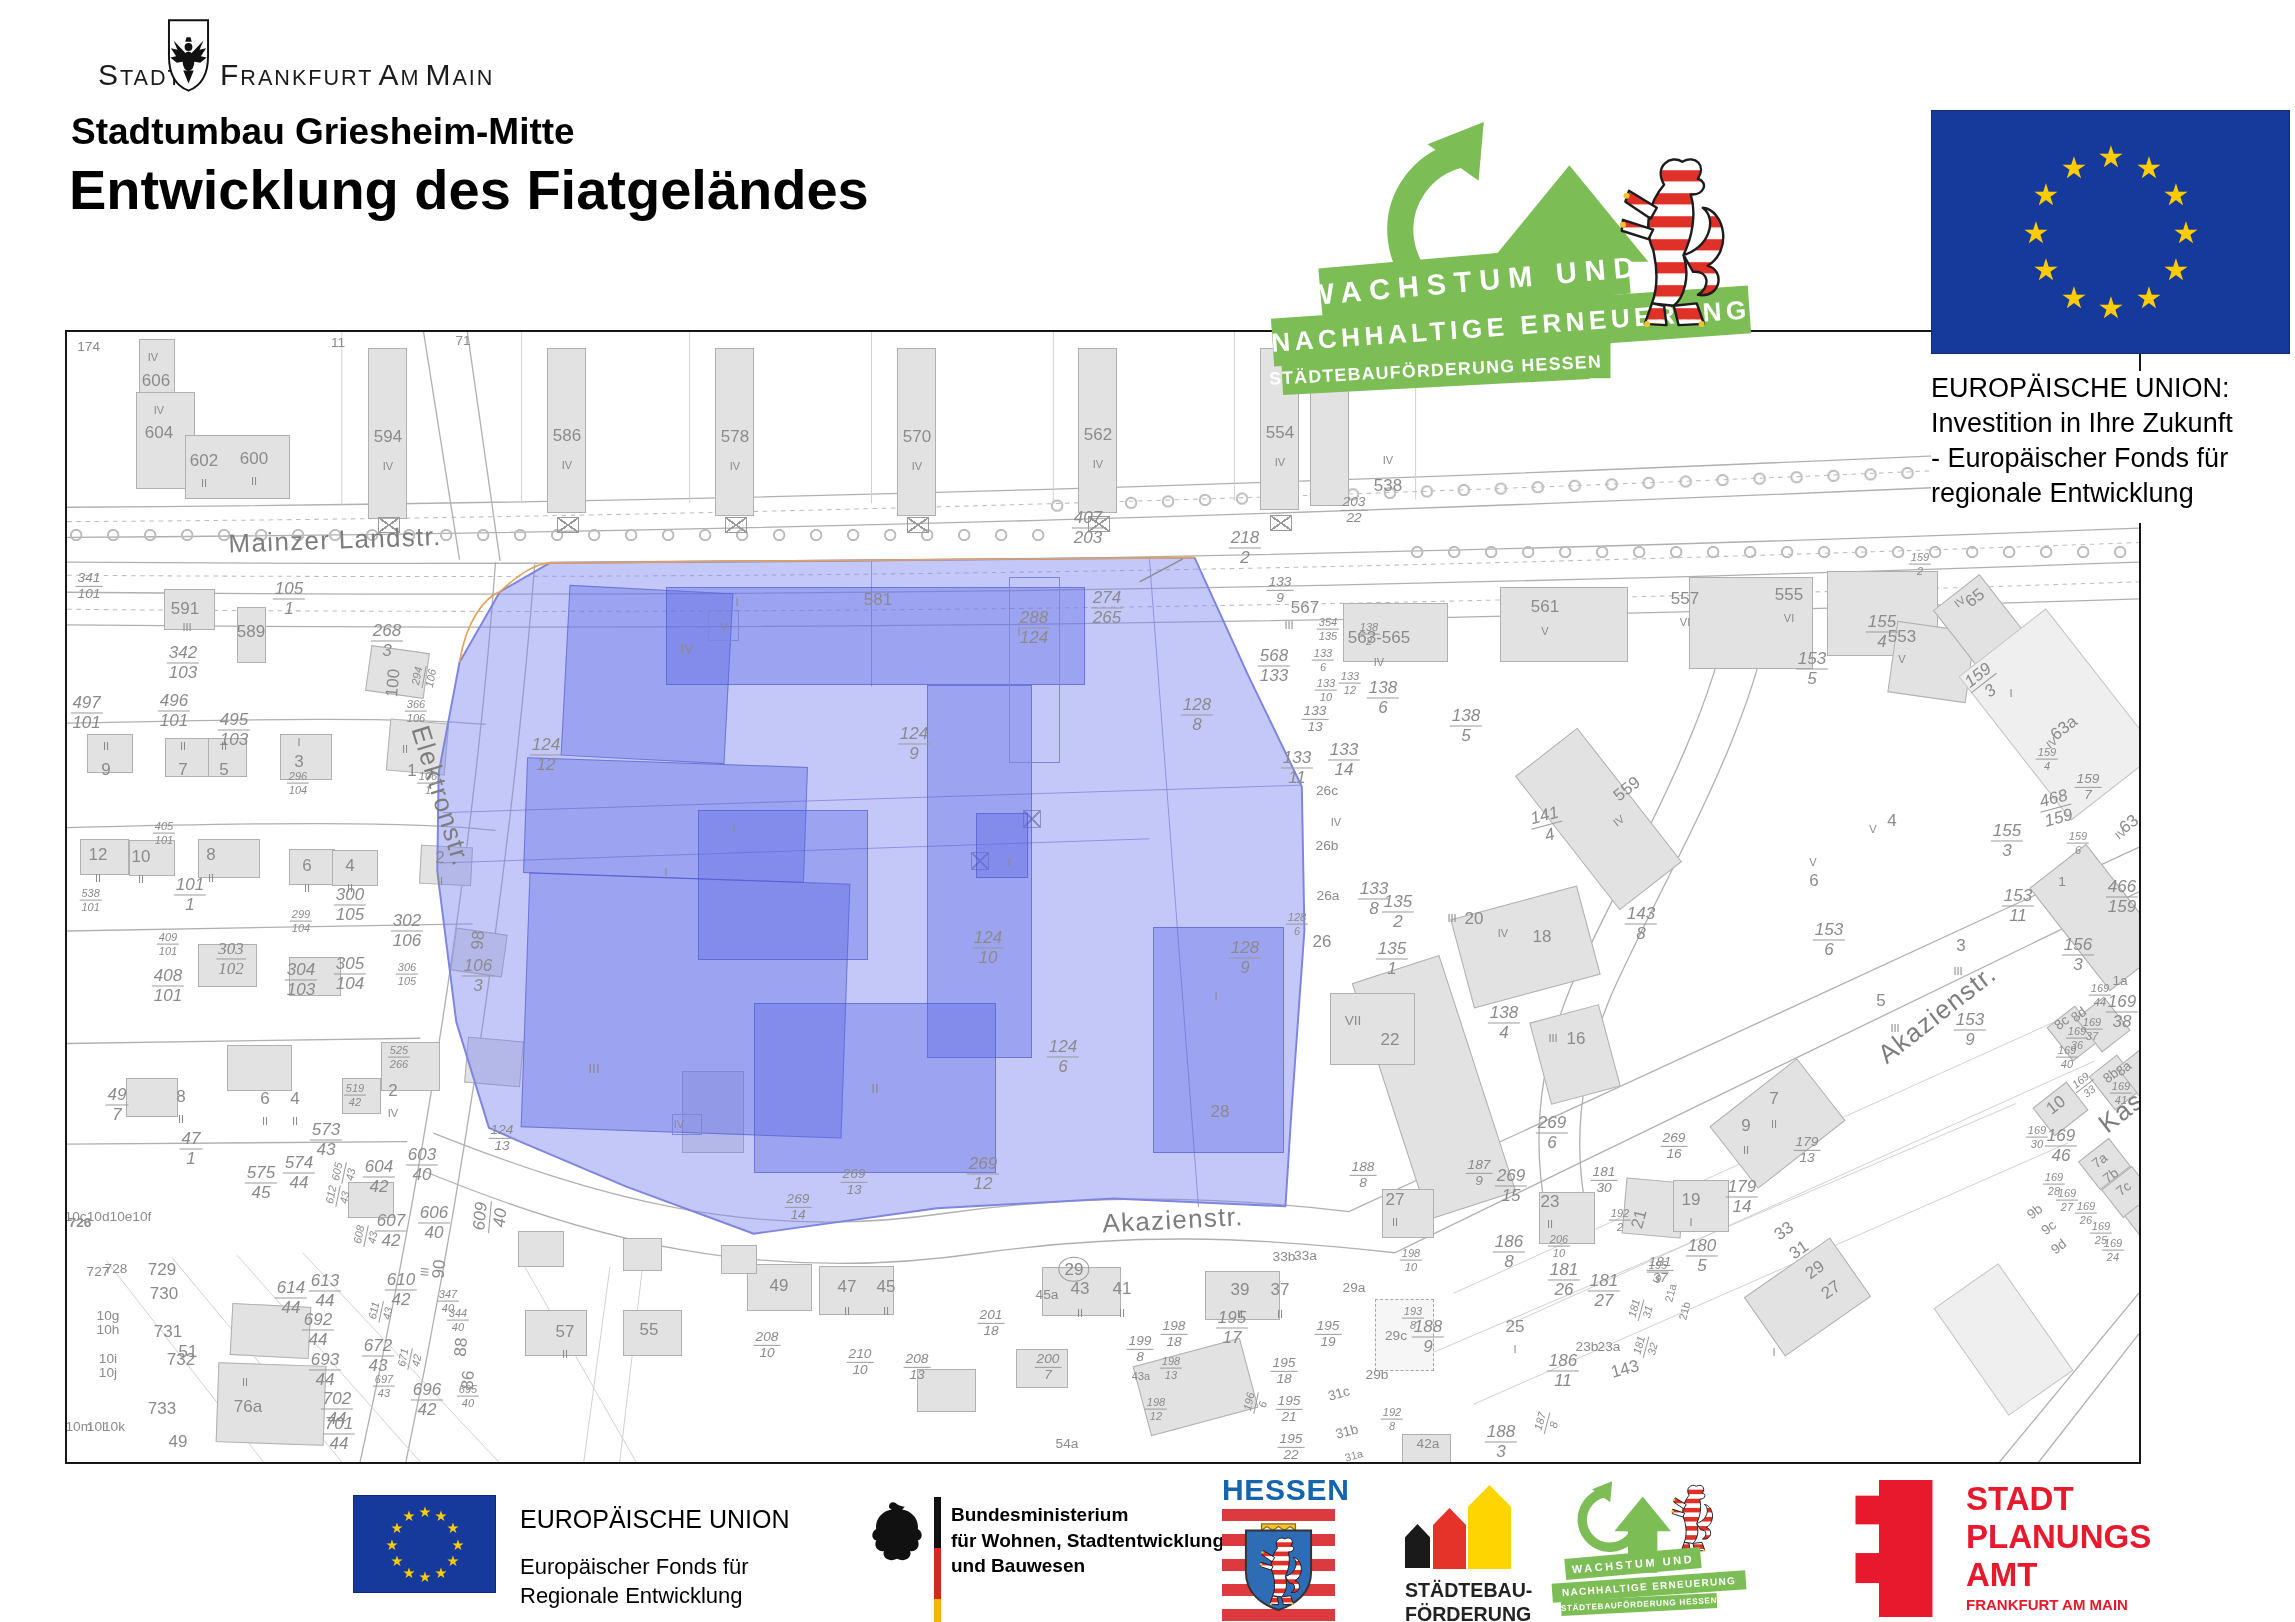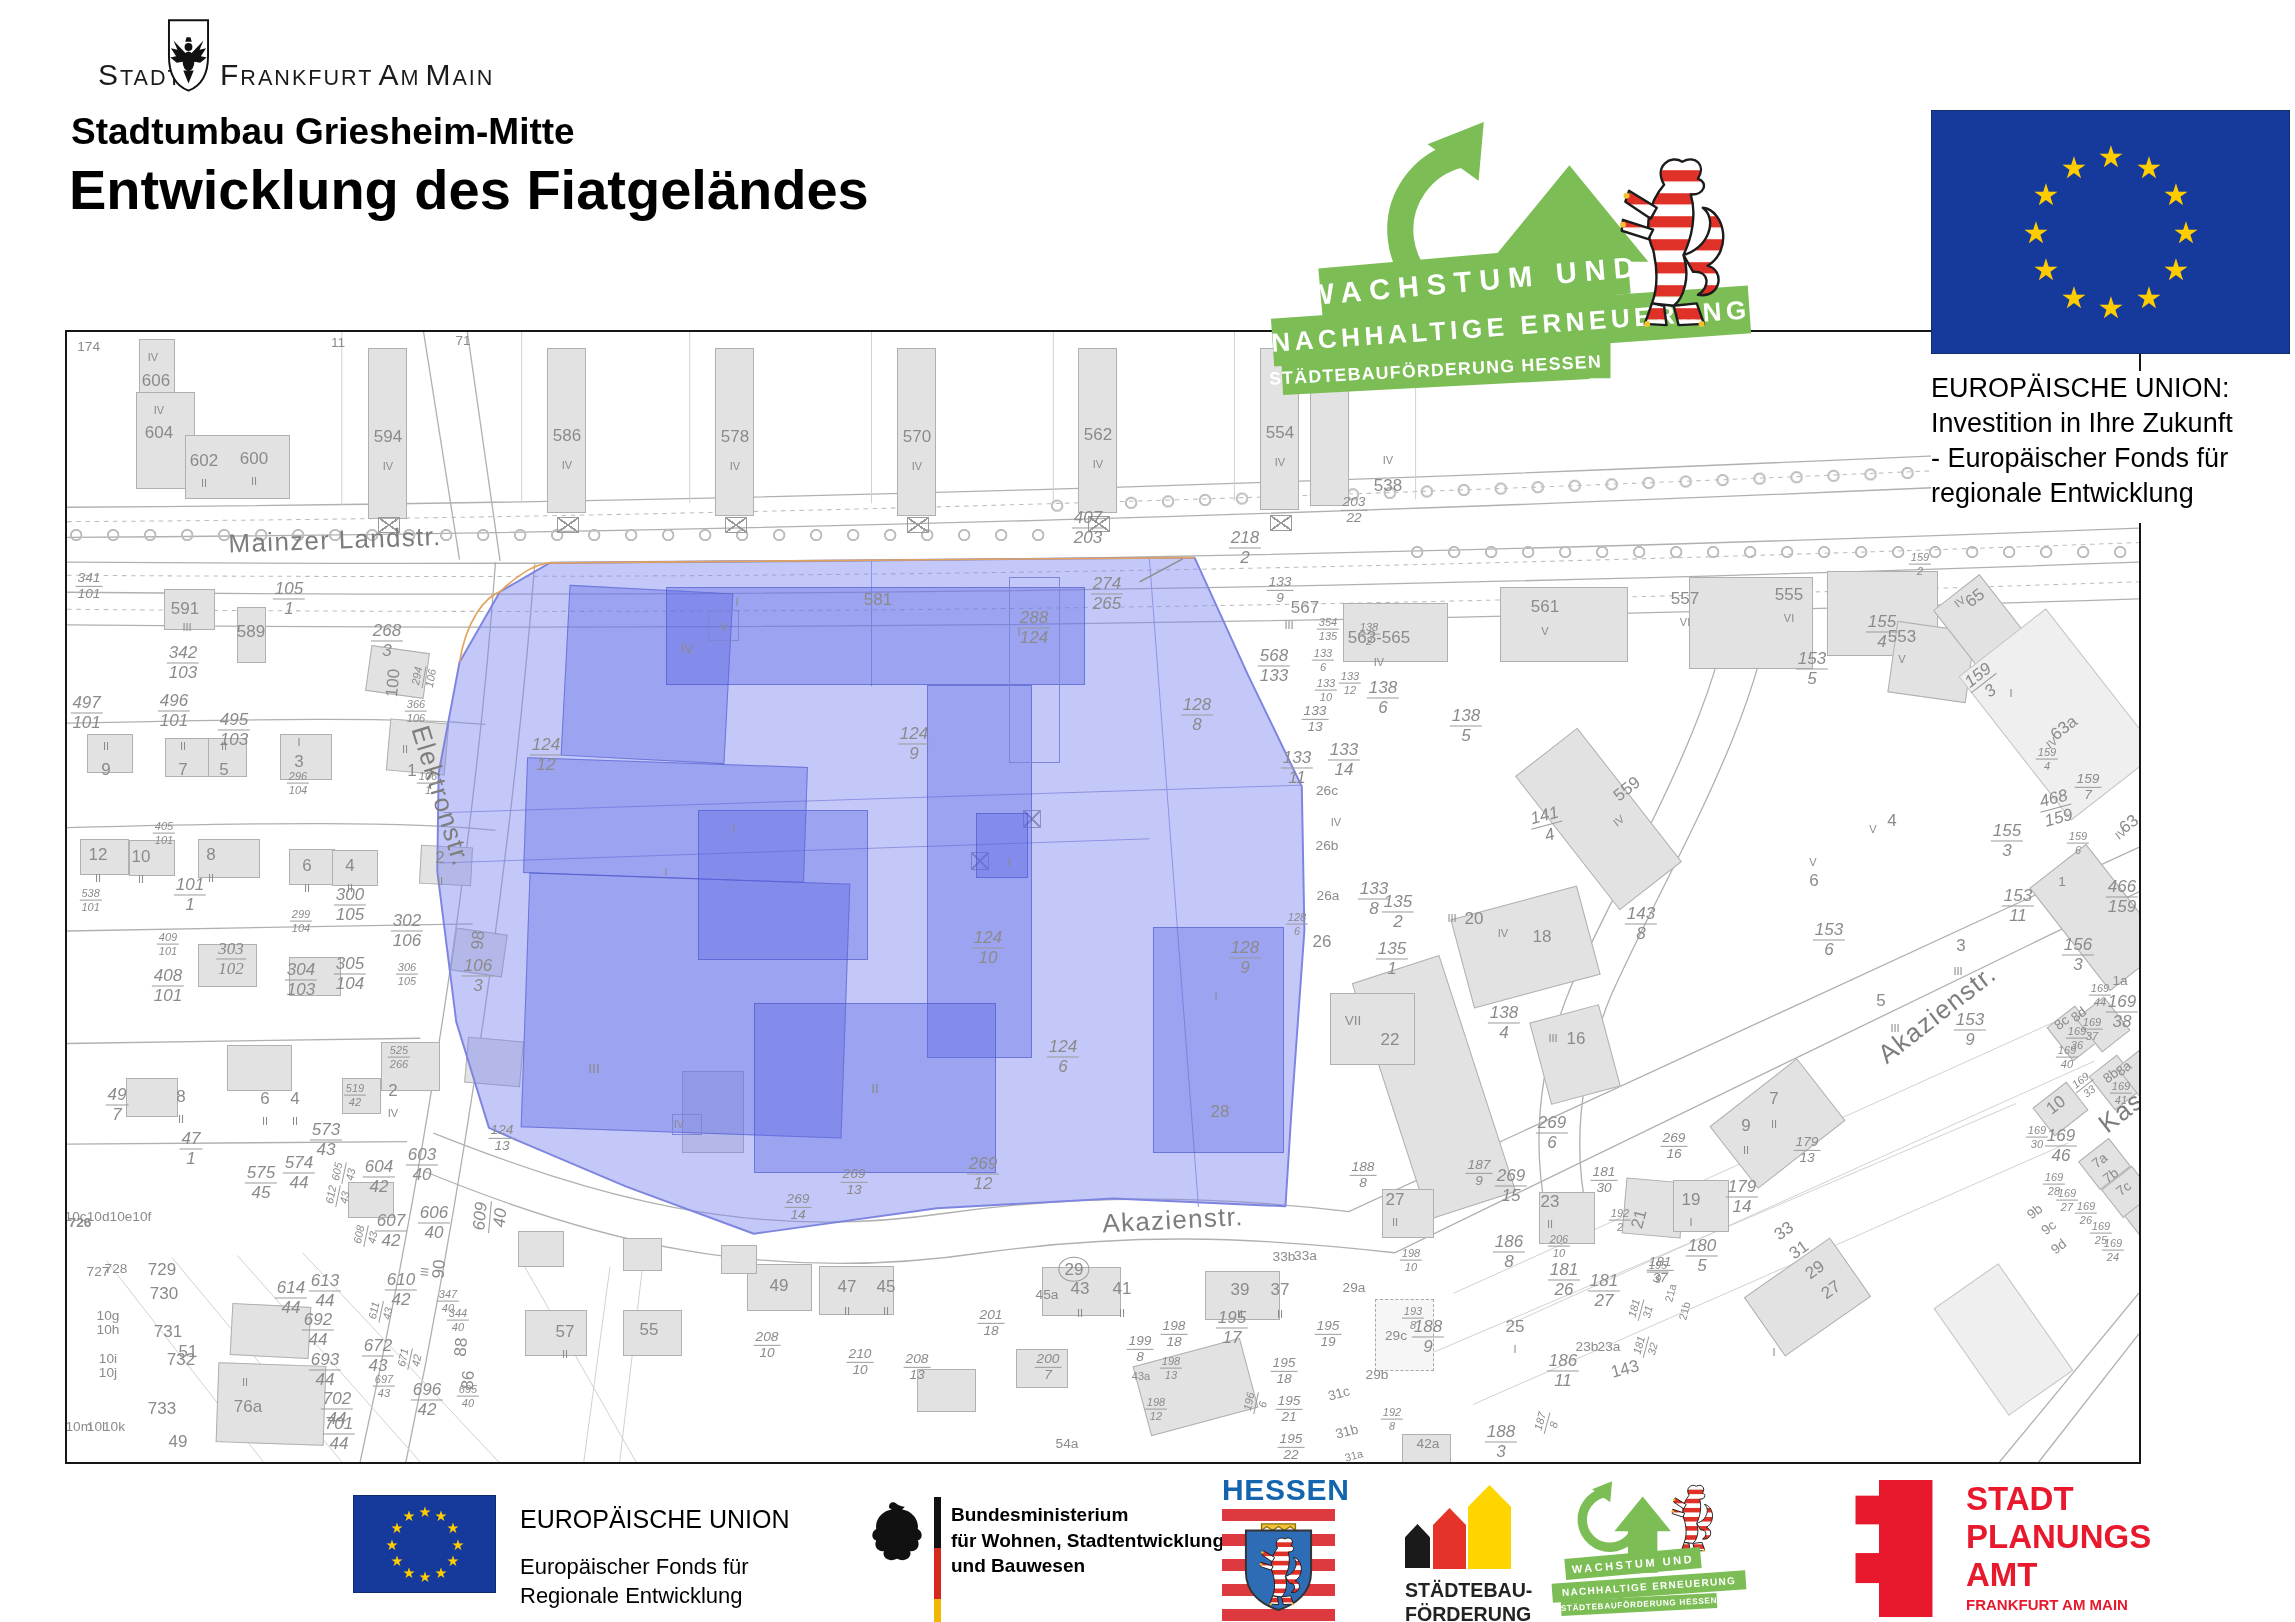--- a/index.html
+++ b/index.html
@@ -1068,21 +1068,21 @@
           <span class="fd">12</span>
         </div>
         <div class="lbl f" style="left: 847px; top: 412px; transform: translate(-50%, -50%) rotate(0deg);">
           <span class="fn">124</span>
           <span class="fd">9</span>
         </div>
         <div class="lbl f" style="left: 967px; top: 296px; transform: translate(-50%, -50%) rotate(0deg);">
           <span class="fn">288</span>
           <span class="fd">124</span>
         </div>
-        <div class="lbl f" style="left: 1040px; top: 262px; transform: translate(-50%, -50%) rotate(0deg); text-align: center;">
+        <div class="lbl f" style="left: 1040px; top: 276px; transform: translate(-50%, -50%) rotate(0deg); text-align: center;">
           <span class="fn">274</span>
           <span class="fd">265</span>
         </div>
         <div class="lbl f" style="left: 921px; top: 616px; transform: translate(-50%, -50%) rotate(0deg);">
           <span class="fn">124</span>
           <span class="fd">10</span>
         </div>
         <div class="lbl f" style="left: 996px; top: 725px; transform: translate(-50%, -50%) rotate(0deg);">
           <span class="fn">124</span>
           <span class="fd">6</span>

